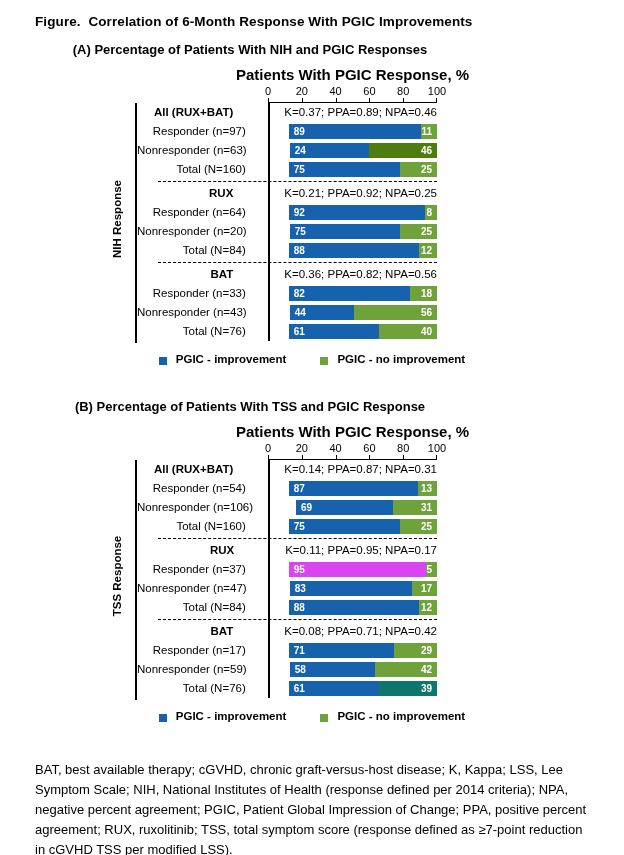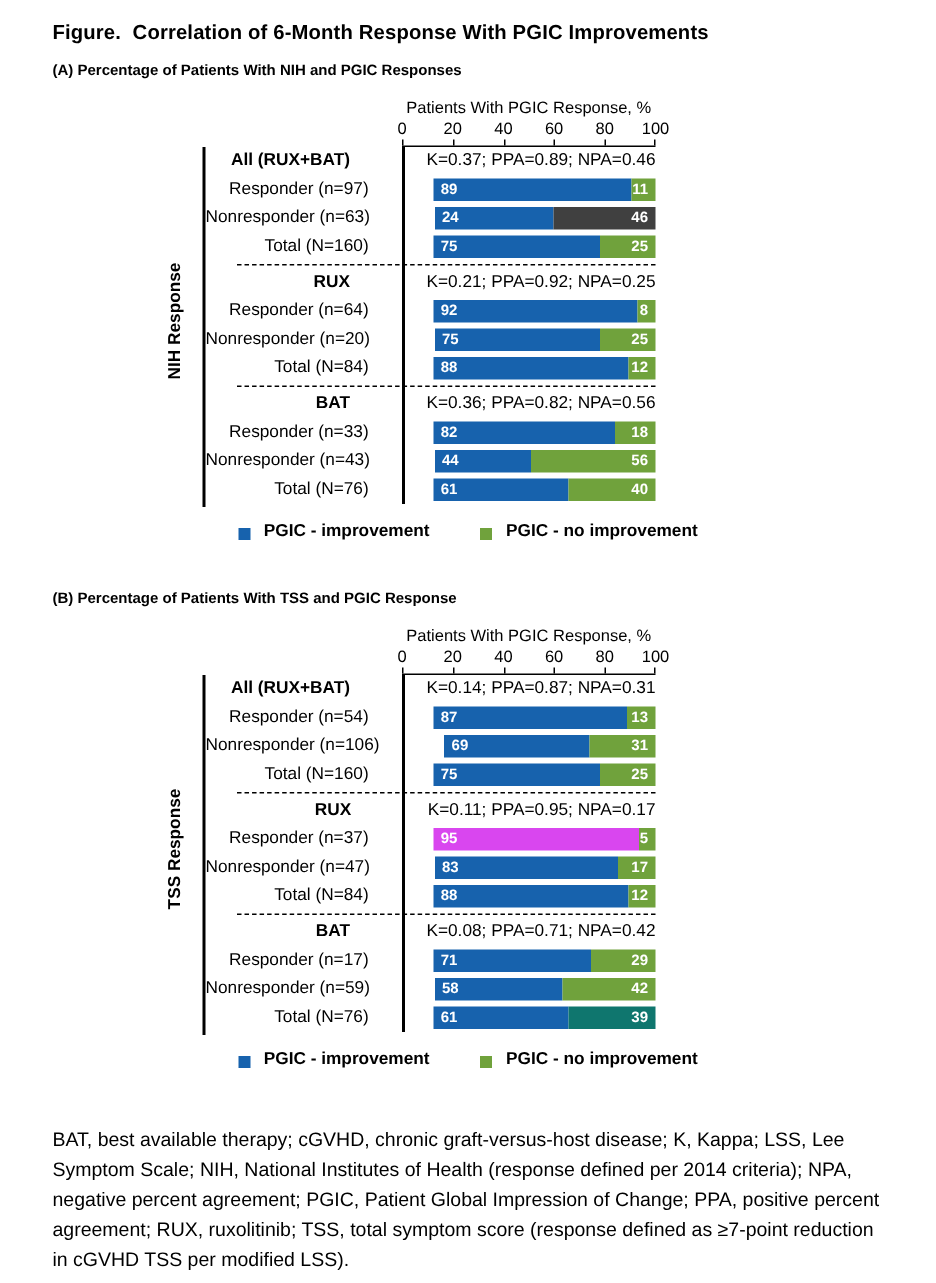--- a/index.html
+++ b/index.html
@@ -14,42 +14,42 @@
   .fig-title {
     margin-left:35px;
     font-size:13.5px; font-weight:bold; letter-spacing:.1px;
     white-space:pre;
   }
 
   .chart { margin-top:13px; }
   .chart + .chart { margin-top:34px; }
 
   .chart-subtitle {
-    width:430px; margin-left:35px; 
-    font-size:10px; font-weight:bold;
+    width:430px; margin-left:35px; text-align:center;
+    font-size:13px; font-weight:bold;
   }
 
   .chart-grid { display:flex; margin-left:99px; margin-top:9px; }
 
   .ylabel-col { width:36px; position:relative; }
   .ylabel {
     position:absolute; top:calc(50% + 14px); left:50%;
     transform:translate(-50%,-50%) rotate(-90deg);
     white-space:nowrap; font-size:11.5px; font-weight:bold;
   }
 
   .chart-main { }
 
   .chart-head { display:flex; }
   .head-spacer { width:133px; }
   .axis-area { width:169px; position:relative; }
   .axis-title {
     position:relative; left:50%; transform:translateX(-50%);
     display:inline-block; white-space:nowrap;
-    font-size:11px; font-weight:normal; margin-bottom:2px;
+    font-size:15px; font-weight:bold; margin-bottom:2px;
   }
   .tick-row { position:relative; height:13px; font-size:11px; }
   .tick-label { position:absolute; top:0; transform:translateX(-50%); }
   .axis-line { position:relative; height:5px; border-bottom:1.5px solid #000; }
   .tick-mark { position:absolute; bottom:0; width:1px; height:4px; background:#000; }
 
   .chart-body { display:flex; border-left:2px solid #000; }
   .rows { position:relative; width:300px; padding-top:2px; }
   .rows::before {
     content:""; position:absolute; left:131px; top:0; bottom:2px;
@@ -137,21 +137,21 @@
                     <div class="seg seg-improvement" style="width: 89%; background: rgb(23, 98, 173);">89</div>
                     <div class="seg seg-no-improvement" style="background: rgb(112, 162, 60);">11</div>
                   </div>
                 </div>
               </div>
               <div class="row bar-row">
                 <div class="lbl">Nonresponder (n=63)</div>
                 <div class="plot">
                   <div class="bar">
                     <div class="seg seg-improvement" style="width: 54%; background: rgb(23, 98, 173);">24</div>
-                    <div class="seg seg-no-improvement" style="background: #404040;">46</div>
+                    <div class="seg seg-no-improvement" style="background: #4d7c0f;">46</div>
                   </div>
                 </div>
               </div>
               <div class="row bar-row">
                 <div class="lbl">Total (N=160)</div>
                 <div class="plot">
                   <div class="bar">
                     <div class="seg seg-improvement" style="width: 75%; background: rgb(23, 98, 173);">75</div>
                     <div class="seg seg-no-improvement" style="background: rgb(112, 162, 60);">25</div>
                   </div>

